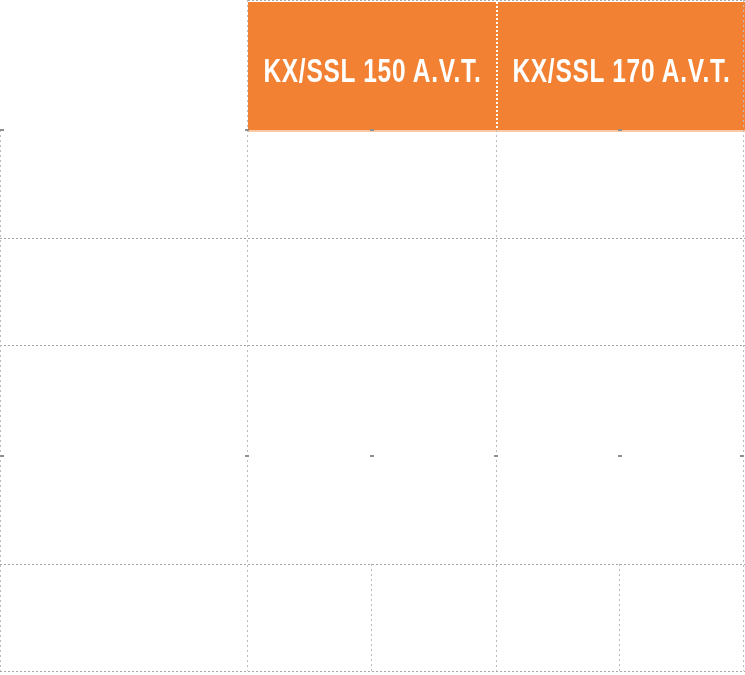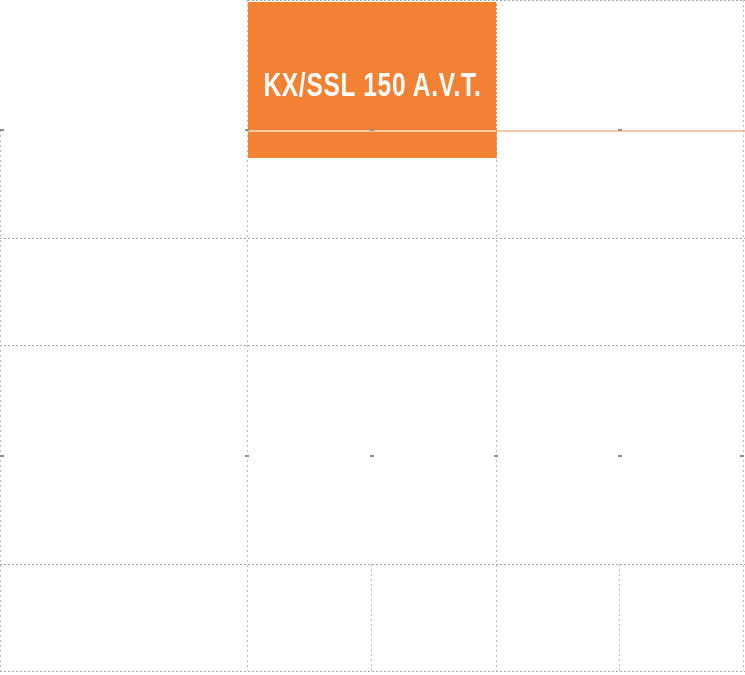--- a/index.html
+++ b/index.html
@@ -12,21 +12,21 @@
     position: relative;
     width: 745px;
     height: 675px;
     background: #ffffff;
     overflow: hidden;
   }
   
   .header-cell {
     position: absolute;
     top: 2px;
-    height: 156px;
+    height: 128px;
     background: var(--header-bg, #F28133);
     display: flex;
     align-items: center;
     justify-content: center;
     padding-top: 9px;
     box-sizing: border-box;
   }
   .header-cell.c1 { left: 248px; width: 249px; }
   .header-cell.c2 { left: 497px; width: 248px; }
   .header-label {
@@ -83,20 +83,23 @@
   }
 </style>
 </head>
 <body>
 
 <div class="canvas">
 
   <div class="header-cell c1">
     <span class="header-label">KX/SSL 150 A.V.T.</span>
   </div>
+  <div class="header-cell c2">
+    <span class="header-label">KX/SSL 170 A.V.T.</span>
+  </div>
   <div class="header-bottom-edge"></div>
   <div class="header-divider"></div>
 
   <div class="hl" style="left:248px; top:0;     width:497px;"></div>
   <div class="hl" style="left:0;     top:238px; width:745px;"></div>
   <div class="hl" style="left:0;     top:345px; width:745px;"></div>
   <div class="hl" style="left:0;     top:564px; width:745px;"></div>
   <div class="hl" style="left:0;     top:671px; width:745px;"></div>
 
   <div class="vl" style="left:0;     top:130px; height:541px;"></div>

